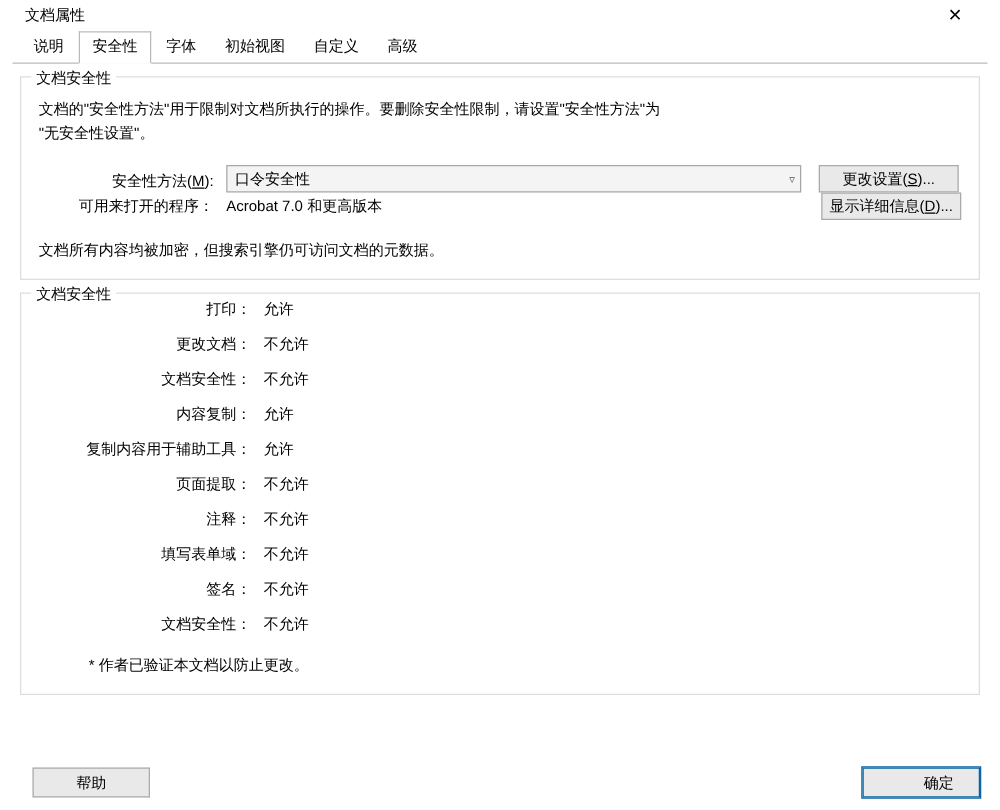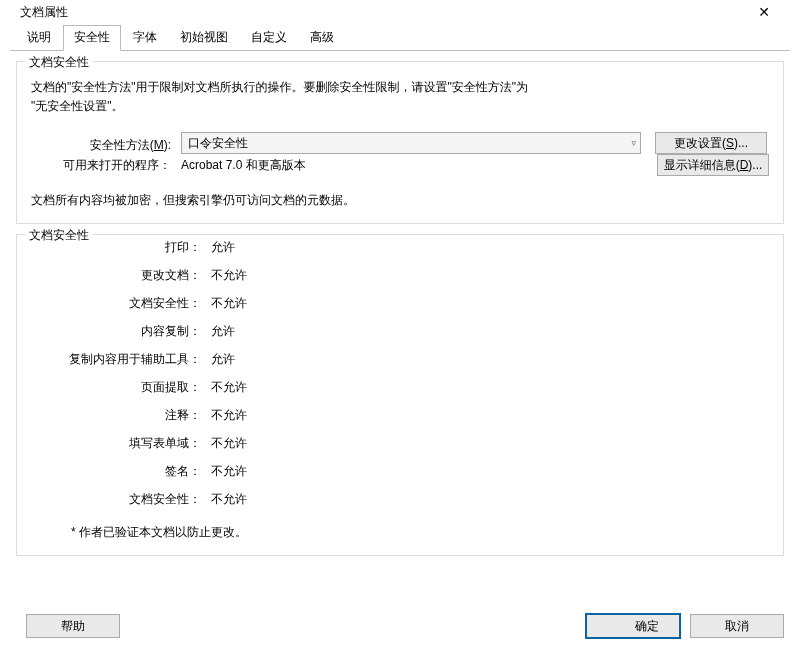--- a/index.html
+++ b/index.html
@@ -247,14 +247,13 @@
       </div>
     <div class="verify-note">*   作者已验证本文档以防止更改。</div>
   </div>
 
 </div>
 
 <div class="buttonbar">
   <button class="btn">帮助</button>
   <div class="spacer"></div>
   <button class="btn primary">确定</button>
-  <button class="btn">取消</button>
 </div>
 
 </body></html>

